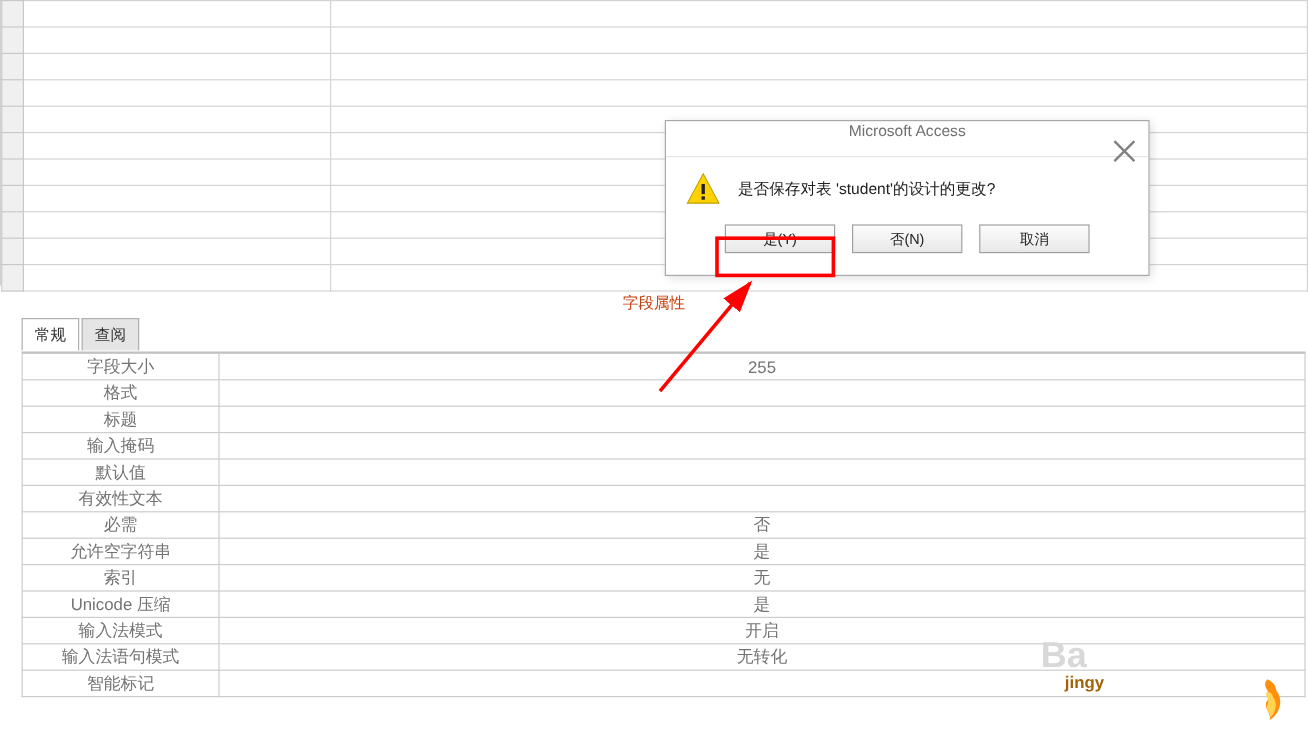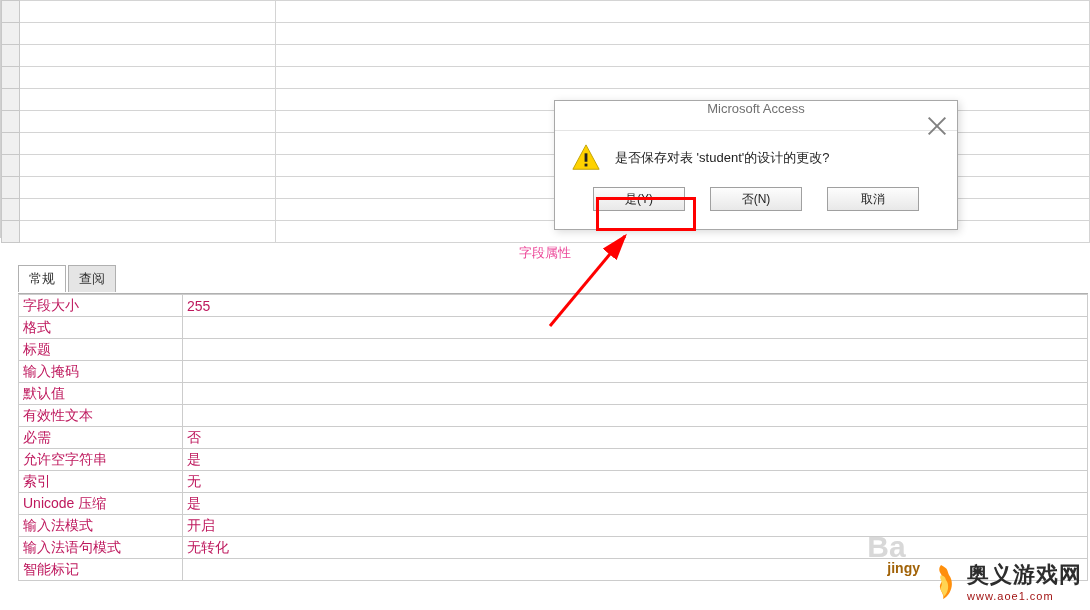--- a/index.html
+++ b/index.html
@@ -35,21 +35,21 @@
   border: 1px solid #c8c8c8;
 }
 .grid-table td.col1 { width: 256px; }
 .grid-table td.col2 { width: auto; }
 .section-title {
   position: absolute;
   top: 244px;
   left: 0;
   width: 1090px;
   text-align: center;
-  color: #ec4899;
+  color: #c2410c;
   font-size: 13px;
 }
 .tabs {
   position: absolute;
   top: 265px;
   left: 18px;
   display: flex;
 }
 .tab {
   padding: 4px 10px;
@@ -74,21 +74,22 @@
 }
 .properties-area table {
   border-collapse: collapse;
   width: 100%;
 }
 .properties-area td {
   border: 1px solid #cccccc;
   height: 22px;
   padding: 1px 4px;
   font-size: 14px;
-  color: #be185d;
+  color: #737373;
+  text-align: center;
 }
 .properties-area td.label {
   width: 164px;
   background: #ffffff;
 }
 .properties-area td.value {
   background: #ffffff;
 }
 .dialog {
   position: absolute;
@@ -133,21 +134,21 @@
   margin-right: 14px;
 }
 .warn-icon svg { width: 100%; height: 100%; }
 .dialog-msg {
   font-size: 13px;
   color: #222;
 }
 .dialog-buttons {
   display: flex;
   justify-content: center;
-  gap: 25px;
+  gap: 14px;
   padding: 10px 0 12px 0;
 }
 .dlg-btn {
   width: 92px;
   height: 24px;
   border: 1px solid #a0a0a0;
   background: linear-gradient(#fdfdfd, #e8e8e8);
   font-size: 12px;
   color: #222;
   cursor: pointer;
@@ -381,17 +382,13 @@
   <div style="font-size:14px;color:#a16207;margin-top:-4px;margin-left:20px;">jingy</div>
 </div>
 
 <div class="watermark">
   <div class="wm-logo">
     <svg viewBox="0 0 40 40">
       <path d="M20 4 C14 12 26 14 20 22 C16 28 24 32 22 38 C30 34 34 22 28 14 C26 10 28 8 20 4 Z" fill="#ff8a00"></path>
       <path d="M20 14 C17 18 23 20 20 26 C18 30 24 32 22 36 C27 33 29 24 25 19 C24 17 25 16 20 14 Z" fill="#ffd24a"></path>
     </svg>
   </div>
-  <div>
-    <div class="wm-text1">奥义游戏网</div>
-    <div class="wm-text2">www.aoe1.com</div>
-  </div>
 </div>
 
 </body></html>

